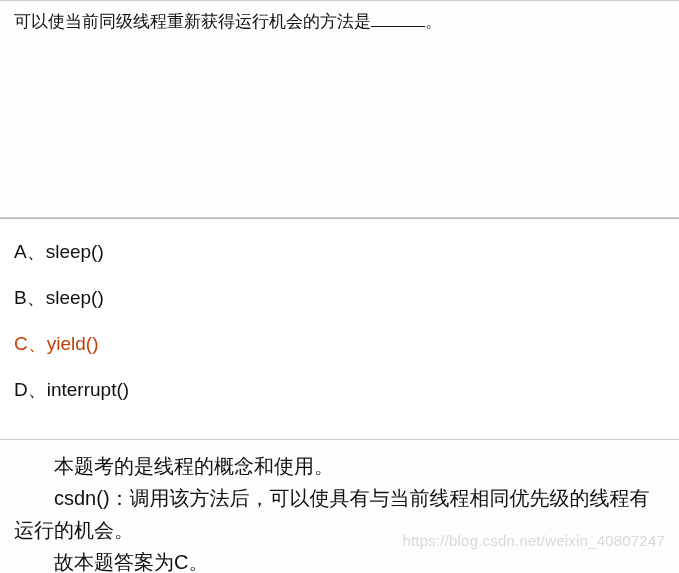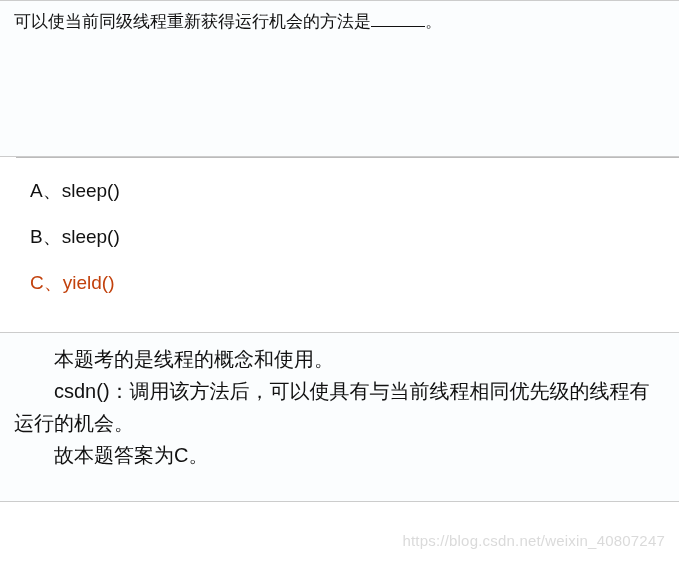--- a/index.html
+++ b/index.html
@@ -9,31 +9,30 @@
     font-family: "Microsoft YaHei", "SimSun", Arial, sans-serif;
     background: #fff;
     position: relative;
     overflow: hidden;
   }
   .question-pane {
     border-top: 1px solid #ccc;
     border-bottom: 1px solid #ccc;
     background: #fbfdfe;
     padding: 8px 14px;
-    height: 157px;
+    height: 218px;
     font-size: 17px;
     color: #111;
     line-height: 1.5;
   }
   .options-pane {
     border-top: 1px solid #bbb;
     padding: 12px 14px 16px 14px;
     font-size: 19px;
     color: #111;
-    margin-left: 16px;
   }
   .option {
     margin: 8px 0 20px 0;
   }
   .answer { color: #c2410c; }
   .explain-pane {
     border-top: 1px solid #ccc;
     border-bottom: 1px solid #ccc;
     background: #fbfdfe;
     padding: 10px 14px 30px 14px;
@@ -64,20 +63,23 @@
 <div class="options-pane">
   <div class="option">
     <span class="sep">A、</span><span>sleep()</span>
   </div>
   <div class="option">
     <span class="sep">B、</span><span>sleep()</span>
   </div>
   <div class="option answer">
     <span class="sep">C、</span><span>yield()</span>
   </div>
+  <div class="option">
+    <span class="sep">D、</span><span>interrupt()</span>
+  </div>
 </div>
 
 <div class="explain-pane">
   <div class="indent">本题考的是线程的概念和使用。</div>
   <div class="indent">csdn()：调用该方法后，可以使具有与当前线程相同优先级的线程有运行的机会。</div>
   <div class="indent">故本题答案为C。</div>
 </div>
 
 <div class="watermark">https://blog.csdn.net/weixin_40807247</div>
 

